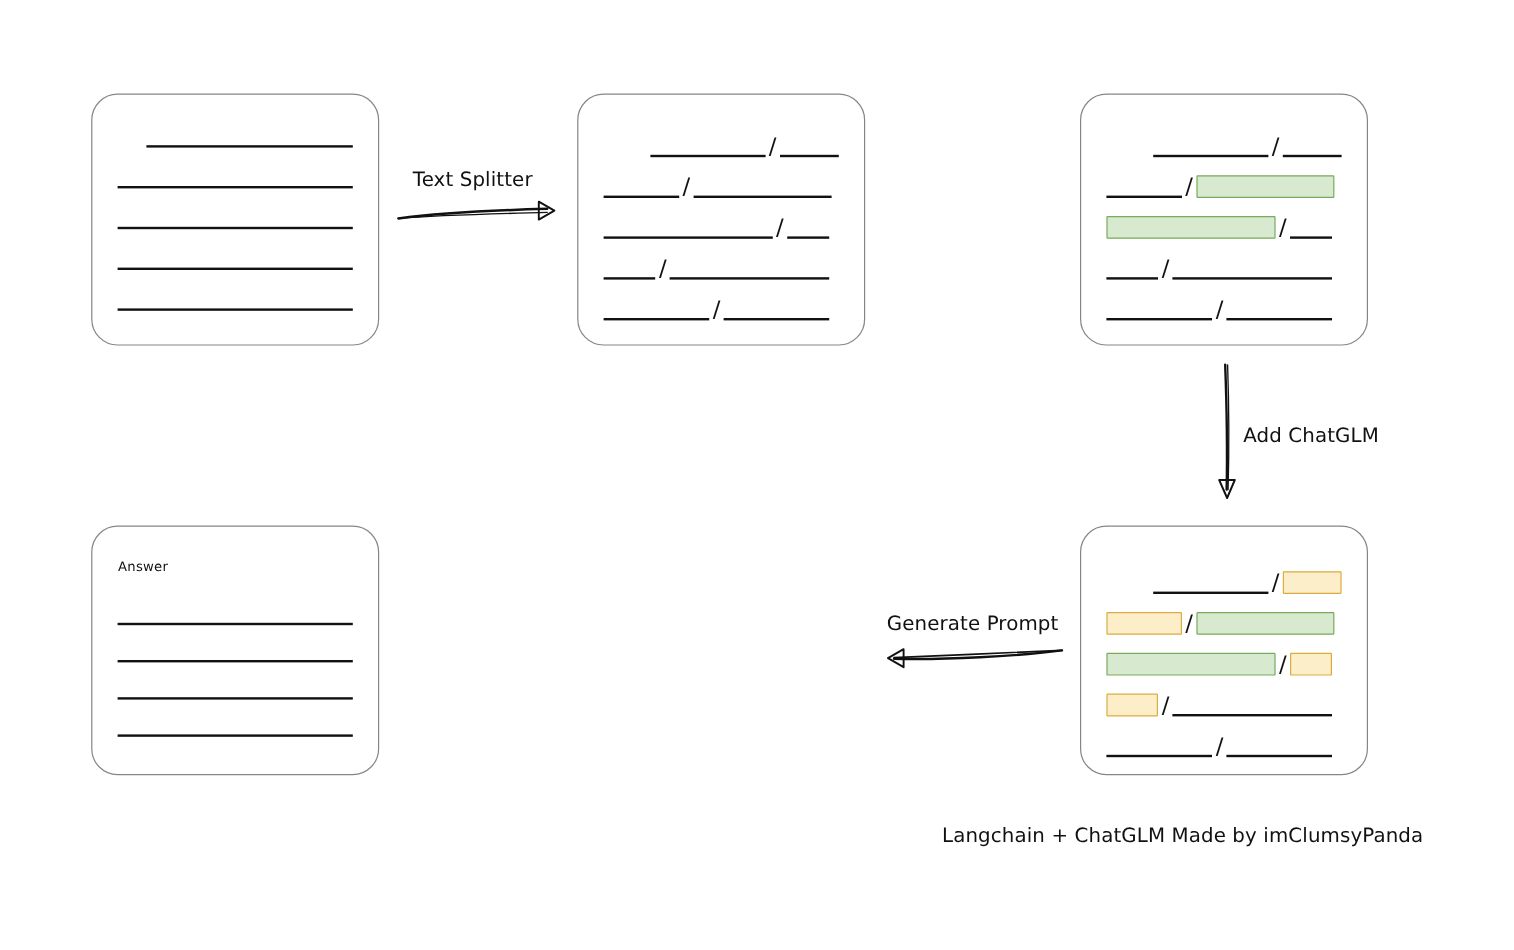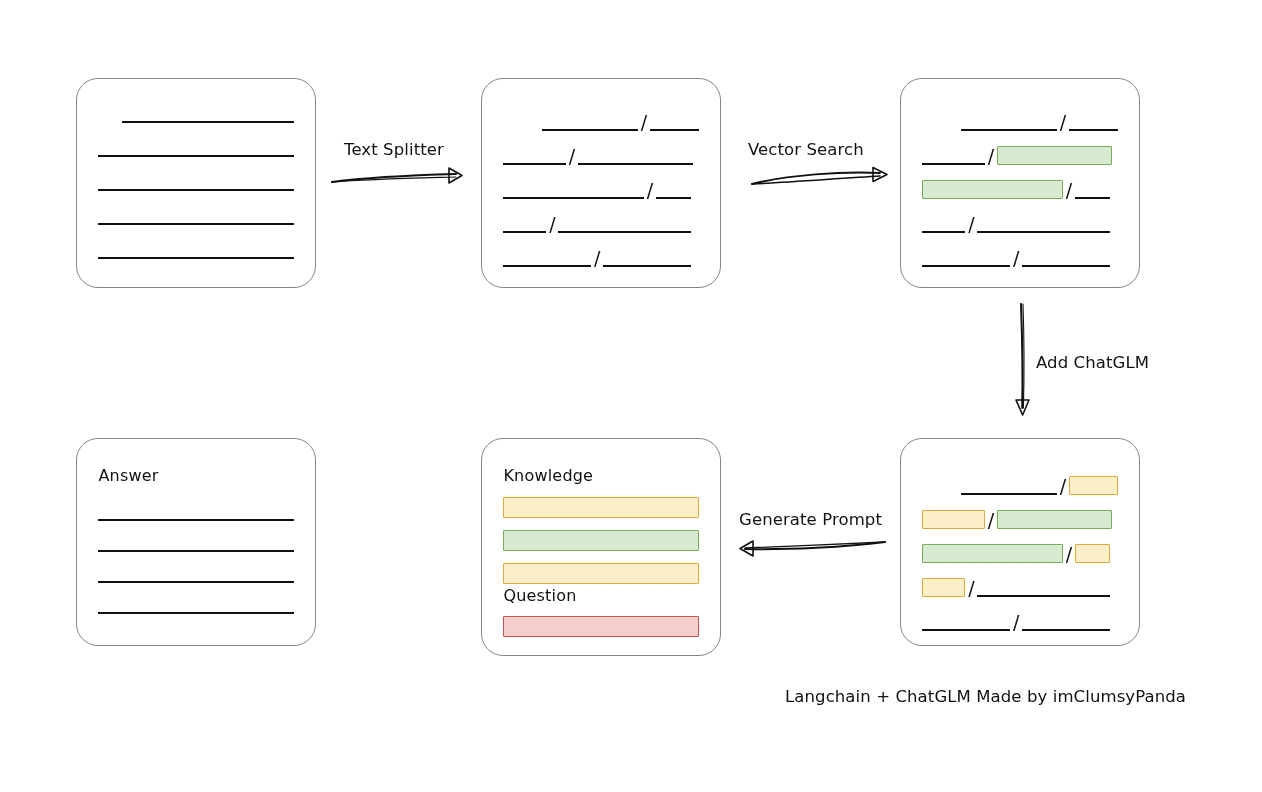--- a/index.html
+++ b/index.html
@@ -97,21 +97,21 @@
     border-radius: 1px;
   }
   .bar.yellow { background: #fdeeca; border: 1.6px solid #dcac3e; }
   .bar.green  { background: #d7e9ce; border: 1.6px solid #79ab5d; }
   .bar.red    { background: #f5cdcd; border: 1.6px solid #c25350; }
 
   
   .box-heading {
     position: absolute;
     left: 0;
-    font-size: 16px;
+    font-size: 11px;
     letter-spacing: .2px;
     color: #111111;
     white-space: nowrap;
   }
 
   
   .ruleline {
     position: absolute;
     height: 0;
     border-bottom: 2.2px solid #111111;
@@ -189,28 +189,20 @@
         <span class="seg plain" style="width:68%"></span>
       </div>
       <div class="row" style="top:168px;">
         <span class="seg plain" style="width:45%"></span>
         <span class="slash" style="width:12px">/</span>
         <span class="seg plain" style="width:45%"></span>
       </div>
     </div>
   </div>
 
-  <div class="arrow-group" style="left:748px; top:140px; width:140px; height:55px;">
-    <span class="arrow-label" style="left:0; top:0;">Vector Search</span>
-    <svg class="arrow-svg" width="140" height="26" viewBox="0 0 140 26" style="left:2px; top:26px;">
-      <path d="M2,18 C38,9 92,5 130,7" stroke="#111" stroke-width="2.0" fill="none" stroke-linecap="round"></path>
-      <path d="M2,18 C42,16 94,12 130,10" stroke="#111" stroke-width="1.6" fill="none" stroke-linecap="round"></path>
-      <path d="M123,1.5 L137,8.5 L123,15.5 Z" stroke="#111" stroke-width="1.6" fill="none" stroke-linejoin="round"></path>
-    </svg>
-  </div>
 
   <div class="box" style="left:900px; top:78px; width:240px; height:210px;">
     <div class="box-inner">
       <div class="row" style="top:32px;">
         <span class="gap" style="width:20%"></span>
         <span class="seg plain" style="width:49%"></span>
         <span class="slash" style="width:12px">/</span>
         <span class="seg plain" style="width:25%"></span>
       </div>
       <div class="row" style="top:66px;">
@@ -249,30 +241,20 @@
     <div class="box-inner">
       <span class="box-heading" style="top:27px;">Answer</span>
       <div class="ruleline" style="top:80px;  left:0; right:0;"></div>
       <div class="ruleline" style="top:111px; left:0; right:0;"></div>
       <div class="ruleline" style="top:142px; left:0; right:0;"></div>
       <div class="ruleline" style="top:173px; left:0; right:0;"></div>
     </div>
   </div>
 
 
-  <div class="box" style="left:481px; top:438px; width:240px; height:218px;">
-    <div class="box-inner">
-      <span class="box-heading" style="top:27px;">Knowledge</span>
-      <div class="bar yellow" style="top:58px;"></div>
-      <div class="bar green" style="top:91px;"></div>
-      <div class="bar yellow" style="top:124px;"></div>
-      <span class="box-heading" style="top:147px;">Question</span>
-      <div class="bar red" style="top:177px;"></div>
-    </div>
-  </div>
 
   <div class="arrow-group" style="left:737px; top:510px; width:150px; height:50px;">
     <span class="arrow-label" style="left:2px; top:0;">Generate Prompt</span>
     <svg class="arrow-svg" width="150" height="26" viewBox="0 0 150 26" style="left:0; top:24px;">
       <path d="M148,8 C110,13 50,16 8,15" stroke="#111" stroke-width="2.0" fill="none" stroke-linecap="round"></path>
       <path d="M148,8 C110,10 50,12 8,14" stroke="#111" stroke-width="1.3" fill="none" stroke-linecap="round"></path>
       <path d="M16,7 L3,14.5 L16,22 Z" stroke="#111" stroke-width="1.6" fill="none" stroke-linejoin="round"></path>
     </svg>
   </div>
 

